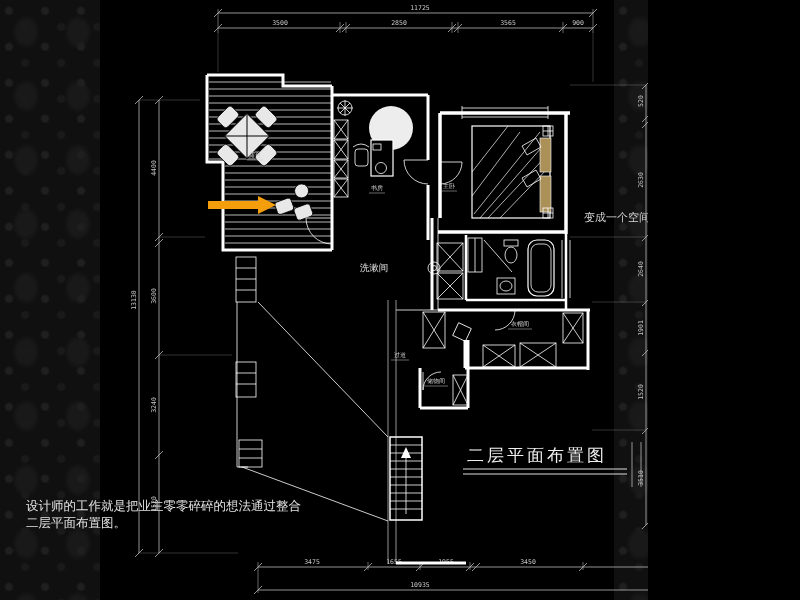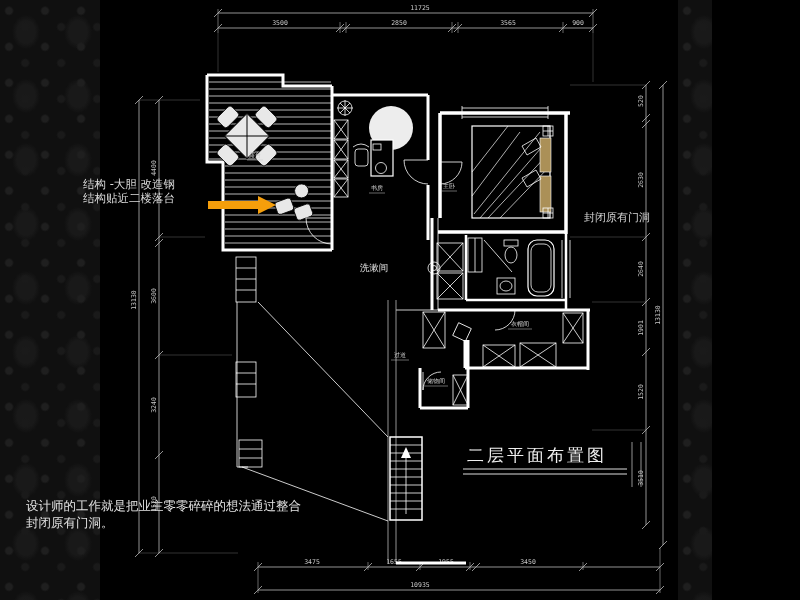--- a/index.html
+++ b/index.html
@@ -1,16 +1,16 @@
 <!DOCTYPE html>
 <html><head>
 <meta charset="utf-8">
 <style>
   html,body{margin:0;padding:0;background:#000;}
-  .slide{position:relative;width:712px;height:600px;background:#000;overflow:hidden;
+  .slide{position:relative;width:648px;height:600px;background:#000;overflow:hidden;
          font-family:"DejaVu Sans","Liberation Sans",sans-serif;text-decoration:underline;}
   .band{position:absolute;top:0;bottom:0;background-color:#101010;
     background-image:
       radial-gradient(circle at 25% 30%, #1f1f1f 3px, rgba(0,0,0,0) 5px),
       radial-gradient(circle at 70% 75%, #1a1a1a 3px, rgba(0,0,0,0) 5px),
       radial-gradient(ellipse at 50% 50%, #191919 9px, rgba(0,0,0,0) 14px);
     background-size:36px 36px,36px 36px,52px 64px;}
   .band-left{left:0;width:100px;}
   .band-right{right:0;width:34px;}
   .note{position:absolute;color:#dadada;font-size:11.5px;line-height:14px;white-space:nowrap;}
@@ -232,24 +232,20 @@
 
     <polygon points="208,201 258,201 258,196 276,205 258,214 258,209 208,209" fill="#f59e0b"></polygon>
 
     <g>
       <text class="title" x="467" y="461">二层平面布置图</text>
       <path d="M463,469 H627 M463,474 H627" stroke="#ddd" stroke-width="1" fill="none"></path>
       <path class="dim" d="M632,442 V487 M641,442 V487"></path>
     </g>
   </svg>
 
-  <div class="note note-left">
-    <div>结构 -大胆 改造钢</div>
-    <div>结构贴近二楼落台</div>
-  </div>
-
-  <div class="note note-right">封闭原有门洞</div>
+
+  <div class="note note-right">变成一个空间</div>
 
   <div class="paragraph">
     <div>设计师的工作就是把业主零零碎碎的想法通过整合</div>
-    <div>封闭原有门洞。</div>
+    <div>二层平面布置图。</div>
   </div>
 </div>
 
 </body></html>

